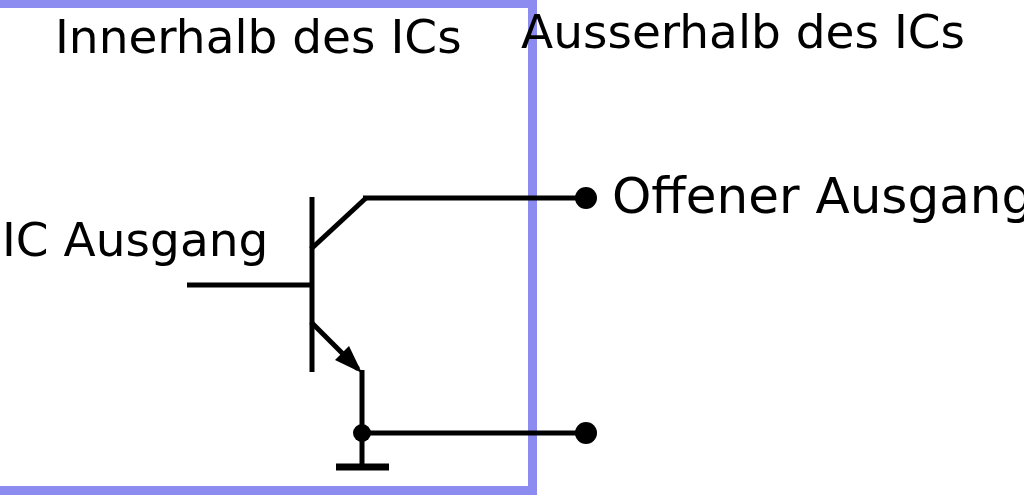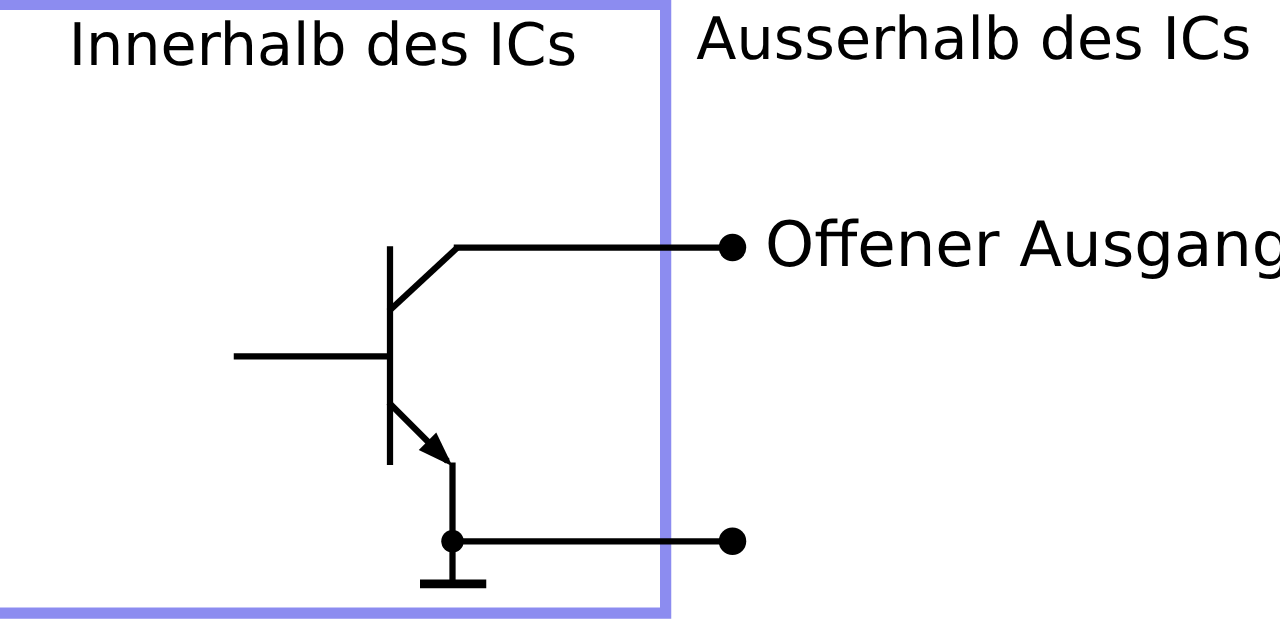--- a/index.html
+++ b/index.html
@@ -32,21 +32,21 @@
     background: transparent;
   }
   .lbl {
     position: absolute;
     color: var(--text);
     font-size: 47px;
     line-height: 1;
     white-space: nowrap;
   }
   #lbl-inside   { left: 55px;  top: 13px; }
-  #lbl-outside  { left: 557px; top: 8px; }
+  #lbl-outside  { left: 521px; top: 8px; }
   #lbl-ic-ausgang { left: 2px;  top: 216px; }
   #lbl-ic-ground  { left: 80px; top: 430px; }
   #lbl-offener-ausgang { left: 612px; top: 171px; font-size: 50px; }
   svg.wires {
     position: absolute;
     left: 0; top: 0;
     width: 1024px;
     height: 496px;
   }
   svg.wires line, svg.wires path {
@@ -62,20 +62,21 @@
 <body>
 
 <div id="stage">
 
   <div class="boundary-box"></div>
 
   <div class="lbl" id="lbl-inside">Innerhalb des ICs</div>
 
   <div class="lbl" id="lbl-outside">Ausserhalb des ICs</div>
 
+  <div class="lbl" id="lbl-ic-ausgang">IC Ausgang</div>
 
 
   <div class="lbl" id="lbl-offener-ausgang">Offener Ausgang</div>
 
   <svg class="wires" viewBox="0 0 1024 496">
 
     <g>
 
       <line x1="312" y1="197" x2="312" y2="372" stroke-width="5"></line>
 

